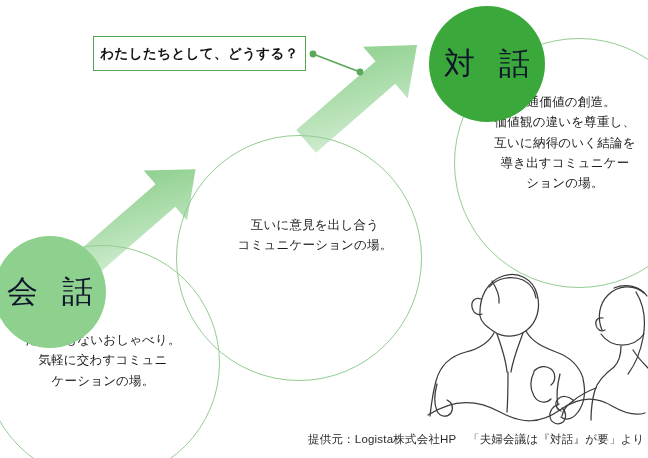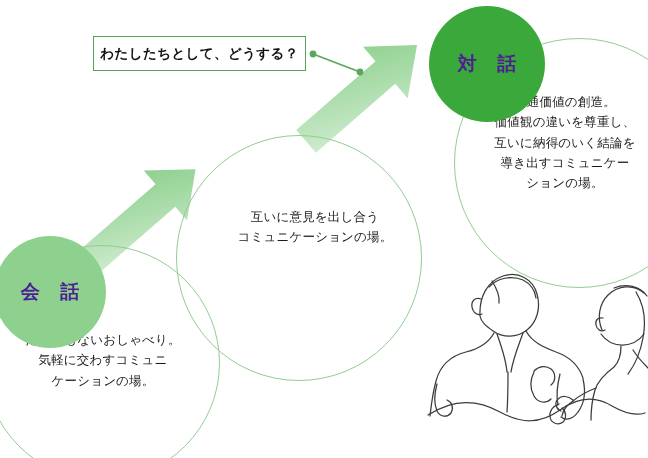--- a/index.html
+++ b/index.html
@@ -41,33 +41,33 @@
     position: absolute;
     text-align: center;
     color: #1a1a1a;
     font-size: 12.5px;
     line-height: 1.62;
     letter-spacing: 0.2px;
     white-space: pre-line;
     font-family: "Liberation Sans", "DejaVu Sans", sans-serif;
   }
   #desc-kaiwa { left: 8px;   top: 330px; width: 190px; }
-  #desc-giron { left: 215px; top: 207px; width: 200px; }
+  #desc-giron { left: 215px; top: 215px; width: 200px; }
   #desc-taiwa { left: 465px; top: 92px;  width: 200px; }
 
   
   .node {
     position: absolute;
     border-radius: 50%;
     display: flex;
     align-items: center;
     justify-content: center;
-    color: #4c1d95;
-    font-size: 19px;
-    font-weight: 700;
+    color: #0f172a;
+    font-size: 31px;
+    font-weight: 400;
     letter-spacing: 7px;
     text-indent: 7px;
     font-family: "DejaVu Sans", "Liberation Sans", sans-serif;
   }
   #node-kaiwa { left: -6px;  top: 236px; width: 112px; height: 112px; background: #8ed18e; }
   #node-giron { left: 210px; top: 117px; width: 108px; height: 108px; background: #55b855; }
   #node-taiwa { left: 429px; top: 6px;   width: 116px; height: 116px; background: #3aa83a; }
 
   
   #callout {
@@ -216,14 +216,15 @@
       <path d="M 573,400 C 568,396 562,395 558,399
                C 554,403 556,409 561,411"></path>
 
       <path d="M 534,372 C 530,380 530,389 534,396
                C 538,403 546,404 551,399"></path>
       <path d="M 534,371 C 539,366 546,365 551,369
                C 556,373 556,381 551,385"></path>
     </g>
   </svg>
 
+  <div id="credit">提供元：Logista株式会社HP　「夫婦会議は『対話』が要」より</div>
 
 </div>
 
 </body></html>

